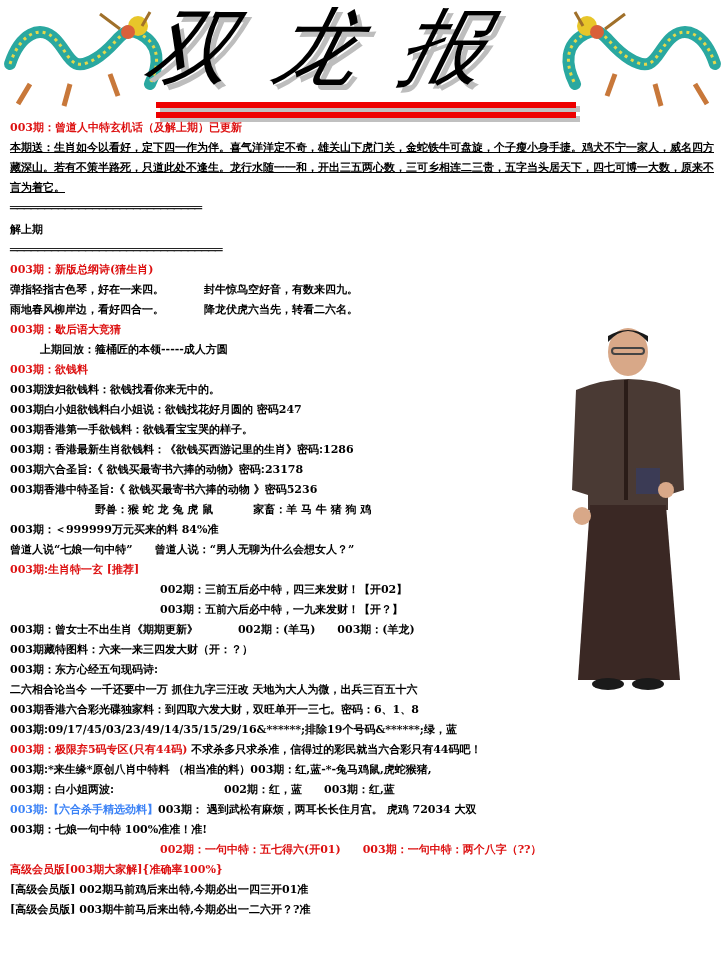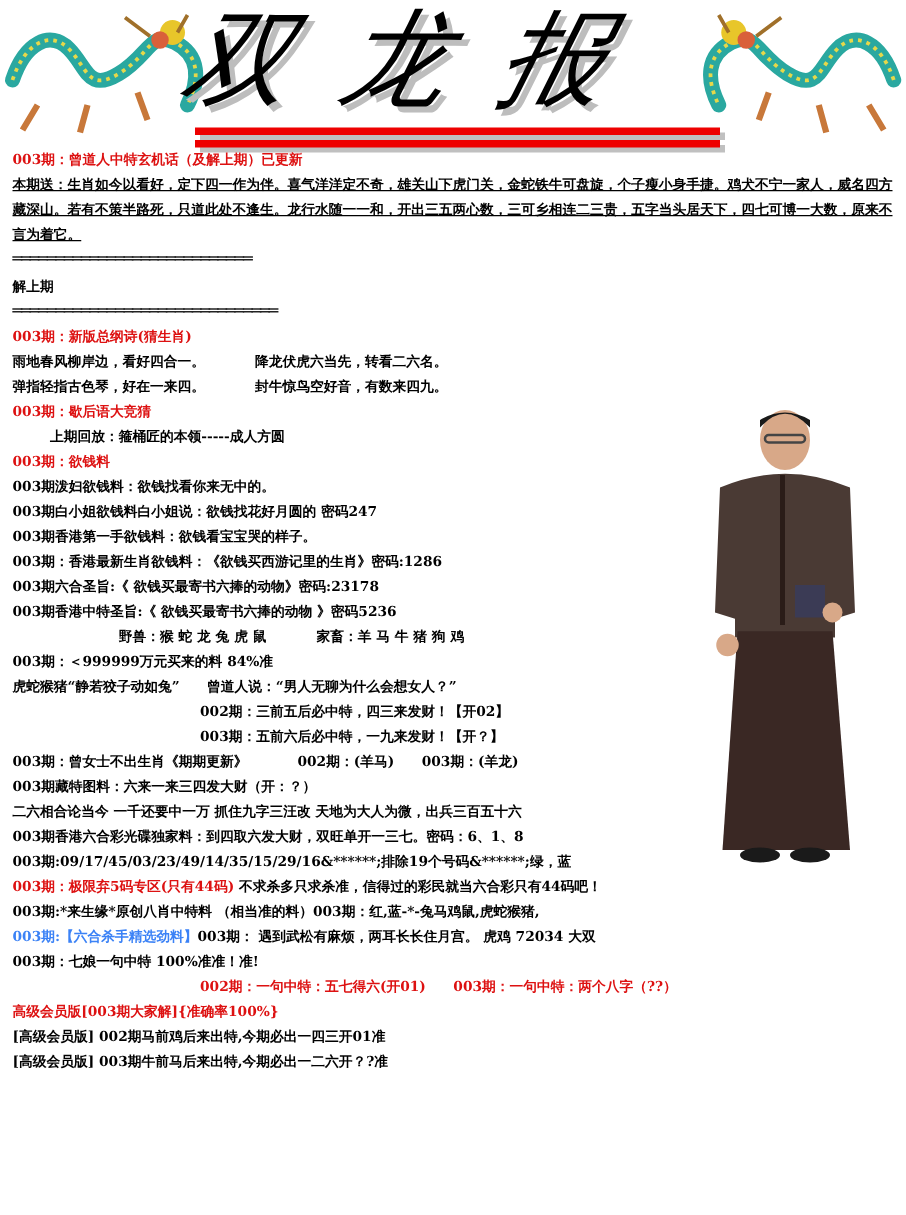--- a/index.html
+++ b/index.html
@@ -60,58 +60,63 @@
 
 <div class="content">
   <div class="line red">003期：曾道人中特玄机话（及解上期）已更新</div>
   <div class="line wrap" style="line-height:20px;text-decoration:underline;">本期送：生肖如今以看好，定下四一作为伴。喜气洋洋定不奇，雄关山下虎门关，金蛇铁牛可盘旋，个子瘦小身手捷。鸡犬不宁一家人，威名四方藏深山。若有不策半路死，只道此处不逢生。龙行水随一一和，开出三五两心数，三可乡相连二三贵，五字当头居天下，四七可博一大数，原来不言为着它。</div>
   <div class="sep">════════════════════════════</div>
   <div class="line" style="margin-top:2px">解上期</div>
   <div class="sep">═══════════════════════════════</div>
 
   <div class="line red">003期：新版总纲诗(猜生肖)</div>
   <div class="line">
-    <span>雨地春风柳岸边，看好四合一。</span><span class="gap"></span><span>降龙伏虎六当先，转看二六名。</span>
+    <span>弹指轻指古色琴，好在一来四。</span><span class="gap"></span><span>封牛惊鸟空好音，有数来四九。</span>
   </div>
   <div class="line">
-    <span>弹指轻指古色琴，好在一来四。</span><span class="gap"></span><span>封牛惊鸟空好音，有数来四九。</span>
+    <span>雨地春风柳岸边，看好四合一。</span><span class="gap"></span><span>降龙伏虎六当先，转看二六名。</span>
   </div>
 
   <div class="line red">003期：歇后语大竞猜</div>
   <div class="line indent1">上期回放：箍桶匠的本领-----成人方圆</div>
 
   <div class="line red">003期：欲钱料</div>
   <div class="line">003期泼妇欲钱料：欲钱找看你来无中的。</div>
   <div class="line">003期白小姐欲钱料白小姐说：欲钱找花好月圆的  密码247</div>
   <div class="line">003期香港第一手欲钱料：欲钱看宝宝哭的样子。</div>
   <div class="line">003期：香港最新生肖欲钱料：《欲钱买西游记里的生肖》密码:1286</div>
   <div class="line">003期六合圣旨:《 欲钱买最寄书六捧的动物》密码:23178</div>
   <div class="line">003期香港中特圣旨:《 欲钱买最寄书六捧的动物 》密码5236</div>
   <div class="line indent2">
     <span>野兽：猴 蛇 龙 兔 虎 鼠</span><span class="gap"></span><span>家畜：羊 马 牛 猪 狗 鸡</span>
   </div>
   <div class="line">003期：＜999999万元买来的料 84%准</div>
   <div class="line">
-    <span>虎蛇猴猪“静若狡子动如兔”</span><span class="gap2"></span><span>曾道人说：“男人无聊为什么会想女人？”</span>
+    <span>曾道人说“七娘一句中特”</span><span class="gap2"></span><span>曾道人说：“男人无聊为什么会想女人？”</span>
   </div>
 
+  <div class="line red">003期:生肖特一玄 [推荐]</div>
   <div class="line indent3">002期：三前五后必中特，四三来发财！【开02】</div>
   <div class="line indent3">003期：五前六后必中特，一九来发财！【开？】</div>
   <div class="line">
     <span>003期：曾女士不出生肖《期期更新》</span><span class="gap"></span><span>002期：(羊马)</span><span class="gap2"></span><span>003期：(羊龙)</span>
   </div>
   <div class="line">003期藏特图料：六来一来三四发大财（开：？）</div>
+  <div class="line">003期：东方心经五句现码诗:</div>
   <div class="line">二六相合论当今  一千还要中一万  抓住九字三汪改  天地为大人为微，出兵三百五十六</div>
   <div class="line">003期香港六合彩光碟独家料：到四取六发大财，双旺单开一三七。密码：6、1、8</div>
   <div class="line">003期:09/17/45/03/23/49/14/35/15/29/16&amp;******;排除19个号码&amp;******;绿，蓝</div>
 
   <div class="line">
     <span class="red">003期：极限弃5码专区(只有44码)</span><span> 不求杀多只求杀准，信得过的彩民就当六合彩只有44码吧！</span>
   </div>
   <div class="line">003期:*来生缘*原创八肖中特料  （相当准的料）003期：红,蓝-*-兔马鸡鼠,虎蛇猴猪,</div>
+  <div class="line">
+    <span>003期：白小姐两波:</span><span class="gap3"></span><span>002期：红，蓝</span><span class="gap2"></span><span>003期：红,蓝</span>
+  </div>
   <div class="line">
     <span class="darkred">003期:【六合杀手精选劲料】</span><span>003期：  遇到武松有麻烦，两耳长长住月宫。 虎鸡    72034 大双</span>
   </div>
   <div class="line">003期：七娘一句中特 100%准准！准!</div>
   <div class="line red indent3">
     <span>002期：一句中特：五七得六(开01)</span><span class="gap2"></span><span>003期：一句中特：两个八字（??）</span>
   </div>
   <div class="line red">高级会员版[003期大家解]{准确率100%}</div>
   <div class="line">[高级会员版] 002期马前鸡后来出特,今期必出一四三开01准</div>
   <div class="line">[高级会员版] 003期牛前马后来出特,今期必出一二六开？?准</div>

